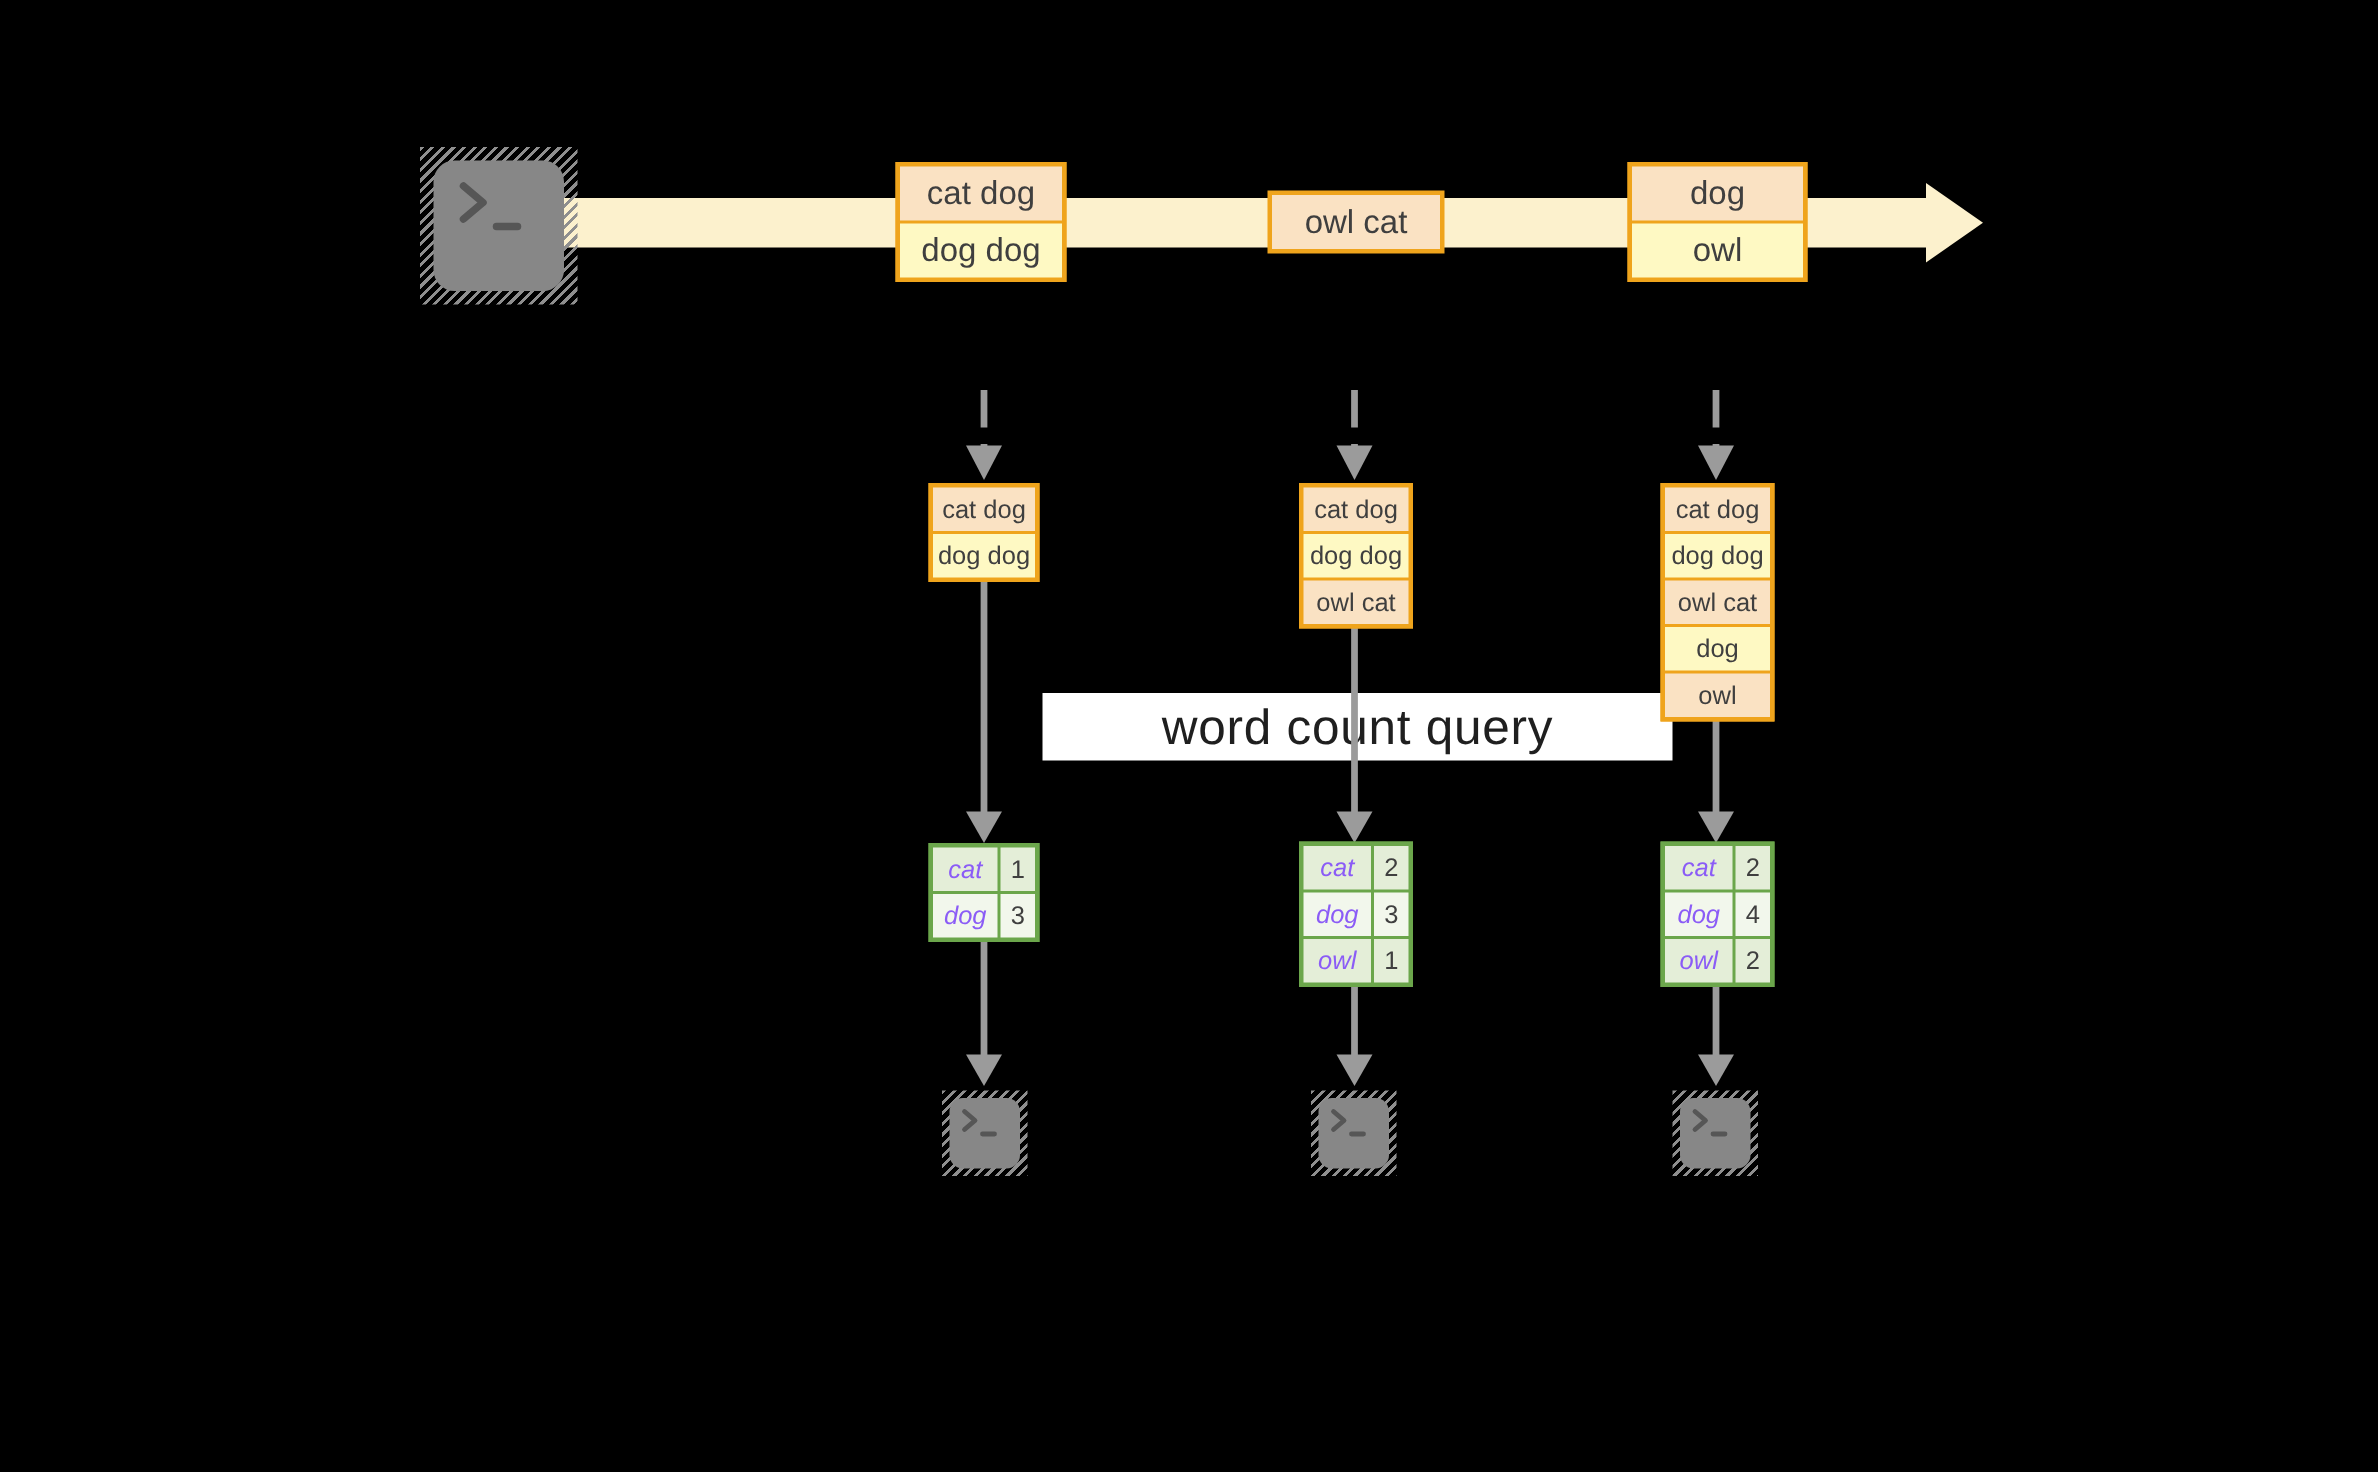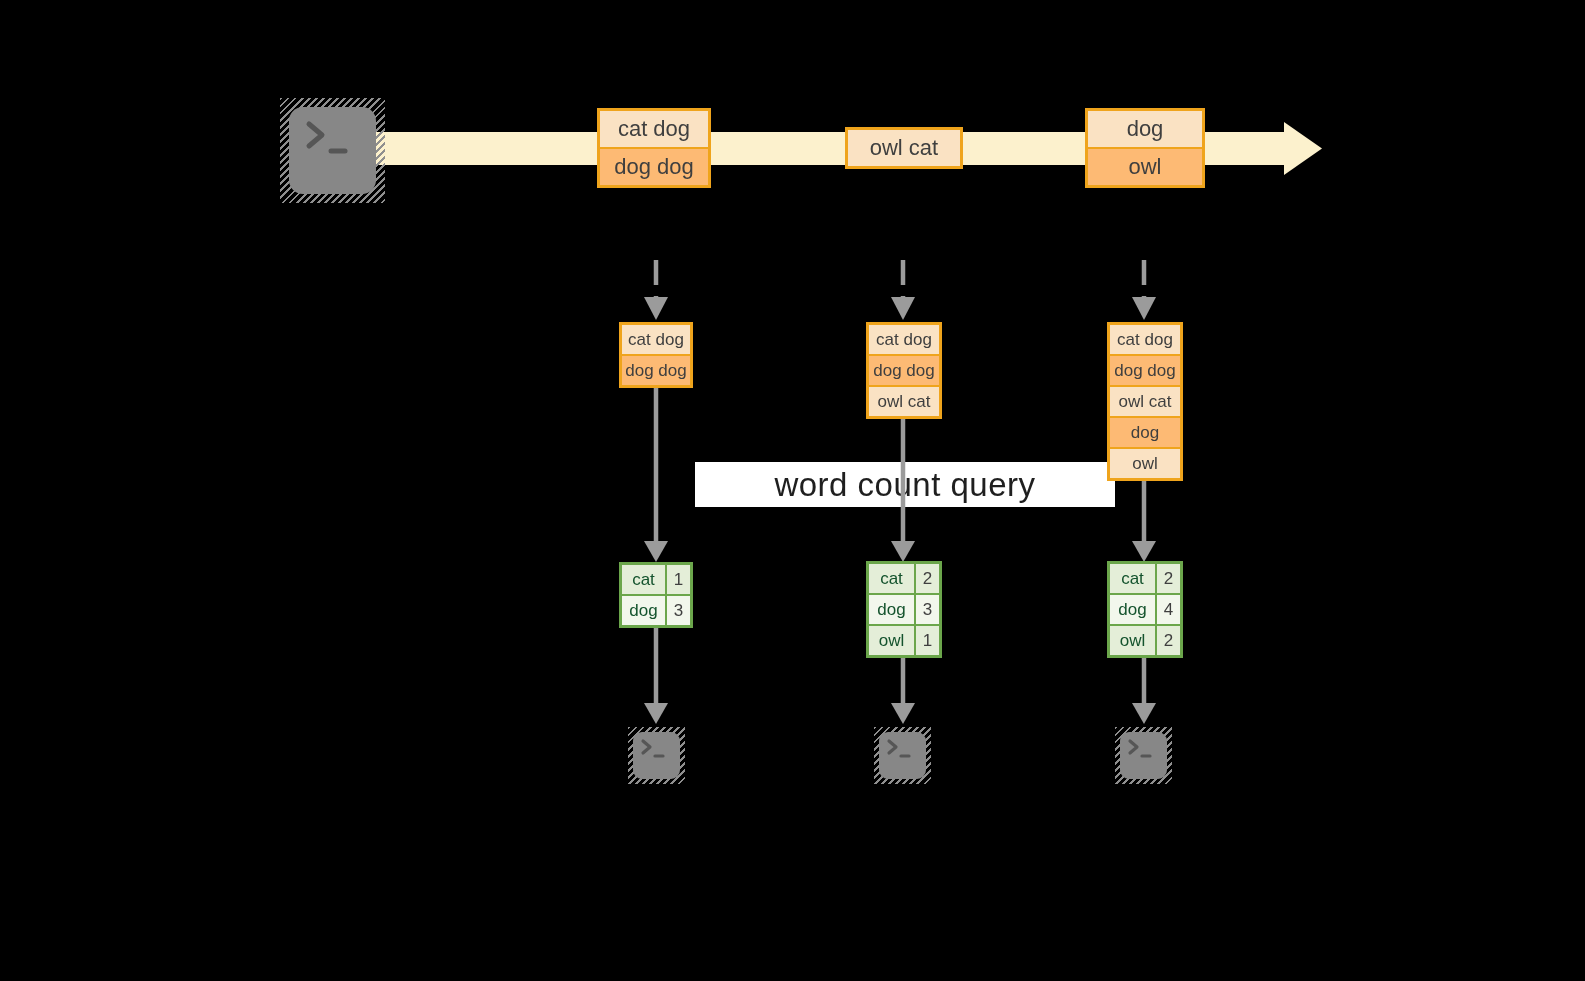--- a/index.html
+++ b/index.html
@@ -7,29 +7,29 @@
   .canvas{position:relative;width:1585px;height:981px;background:#000;}
 
   svg.layer{position:absolute;left:0;top:0;pointer-events:none;}
   .z1{z-index:1}.z3{z-index:3}
 
   
   .event-box{position:absolute;border:3px solid #EFA41C;box-sizing:border-box;background:#EFA41C;z-index:4;}
   .event-row{display:flex;align-items:center;justify-content:center;color:#3F3F3F;}
   .event-row + .event-row{margin-top:2px;}
   .fill-a{background:#FAE2C3;}
-  .fill-b{background:#fdba74;}
+  .fill-b{background:#fef9c3;}
   .tl-row{height:36px;font-size:22px;}
   .st-row{height:29px;font-size:17px;}
 
   
   .wc-table{position:absolute;border:3px solid #6BA64B;box-sizing:border-box;background:#6BA64B;z-index:4;}
   .wc-row{display:flex;}
   .wc-row + .wc-row{margin-top:2px;}
-  .wc-word{flex:1;height:29px;display:flex;align-items:center;justify-content:center;font-size:17px;color:#14532d;}
+  .wc-word{flex:1;height:29px;display:flex;align-items:center;justify-content:center;font-size:17px;color:#8b5cf6;font-style:italic;}
   .wc-count{width:23px;margin-left:2px;height:29px;display:flex;align-items:center;justify-content:center;font-size:17px;color:#3F3F3F;}
   .g-a{background:#E4EED8;}
   .g-b{background:#F2F7EC;}
 
   
   .term{position:absolute;z-index:4;background:repeating-linear-gradient(135deg,#8F8F8F 0px,#8F8F8F 2px,transparent 2px,transparent 5px);}
   .term-inner{position:absolute;background:#878787;}
 
   
   .banner{position:absolute;left:695px;top:462px;width:420px;height:45px;background:#FFFFFF;z-index:2;

